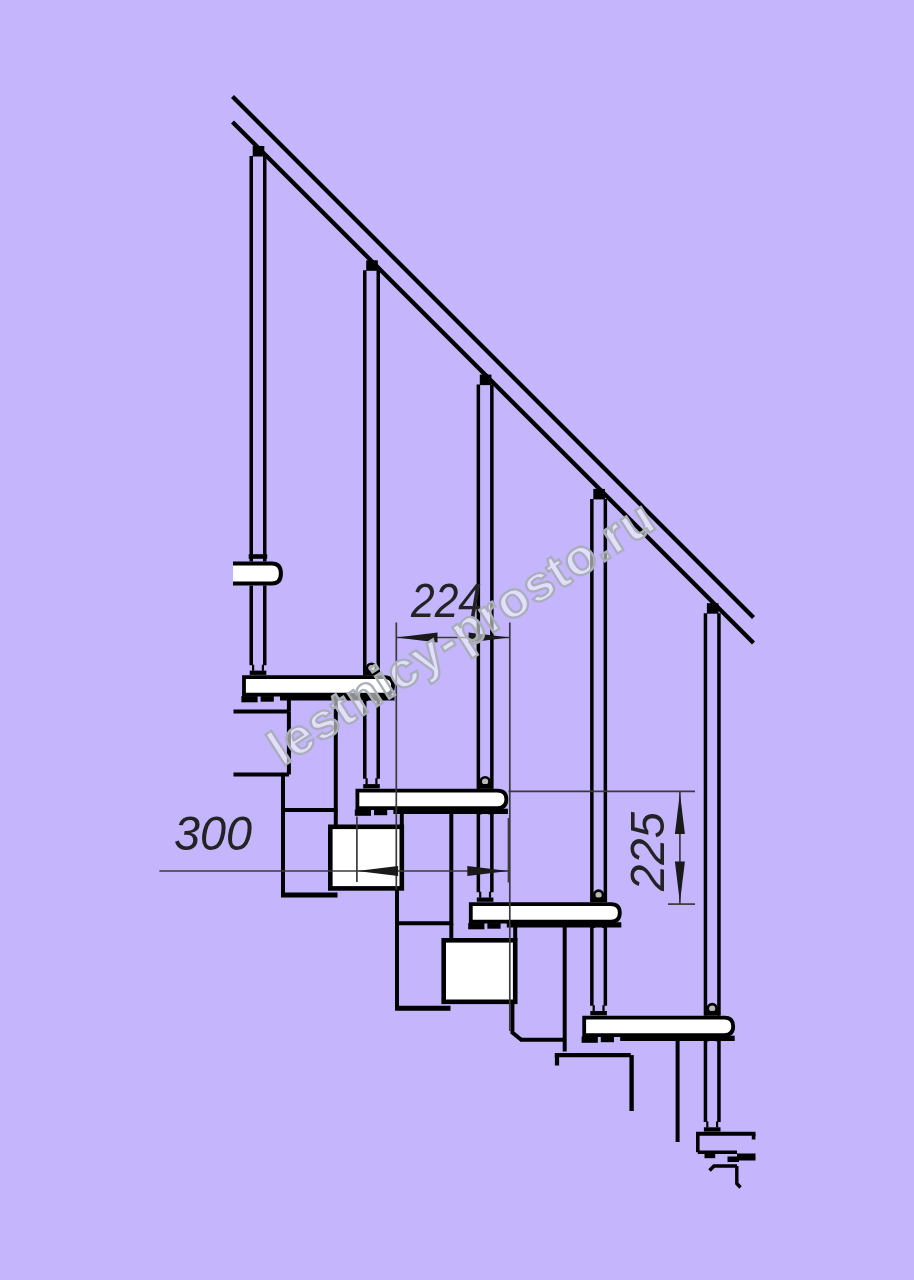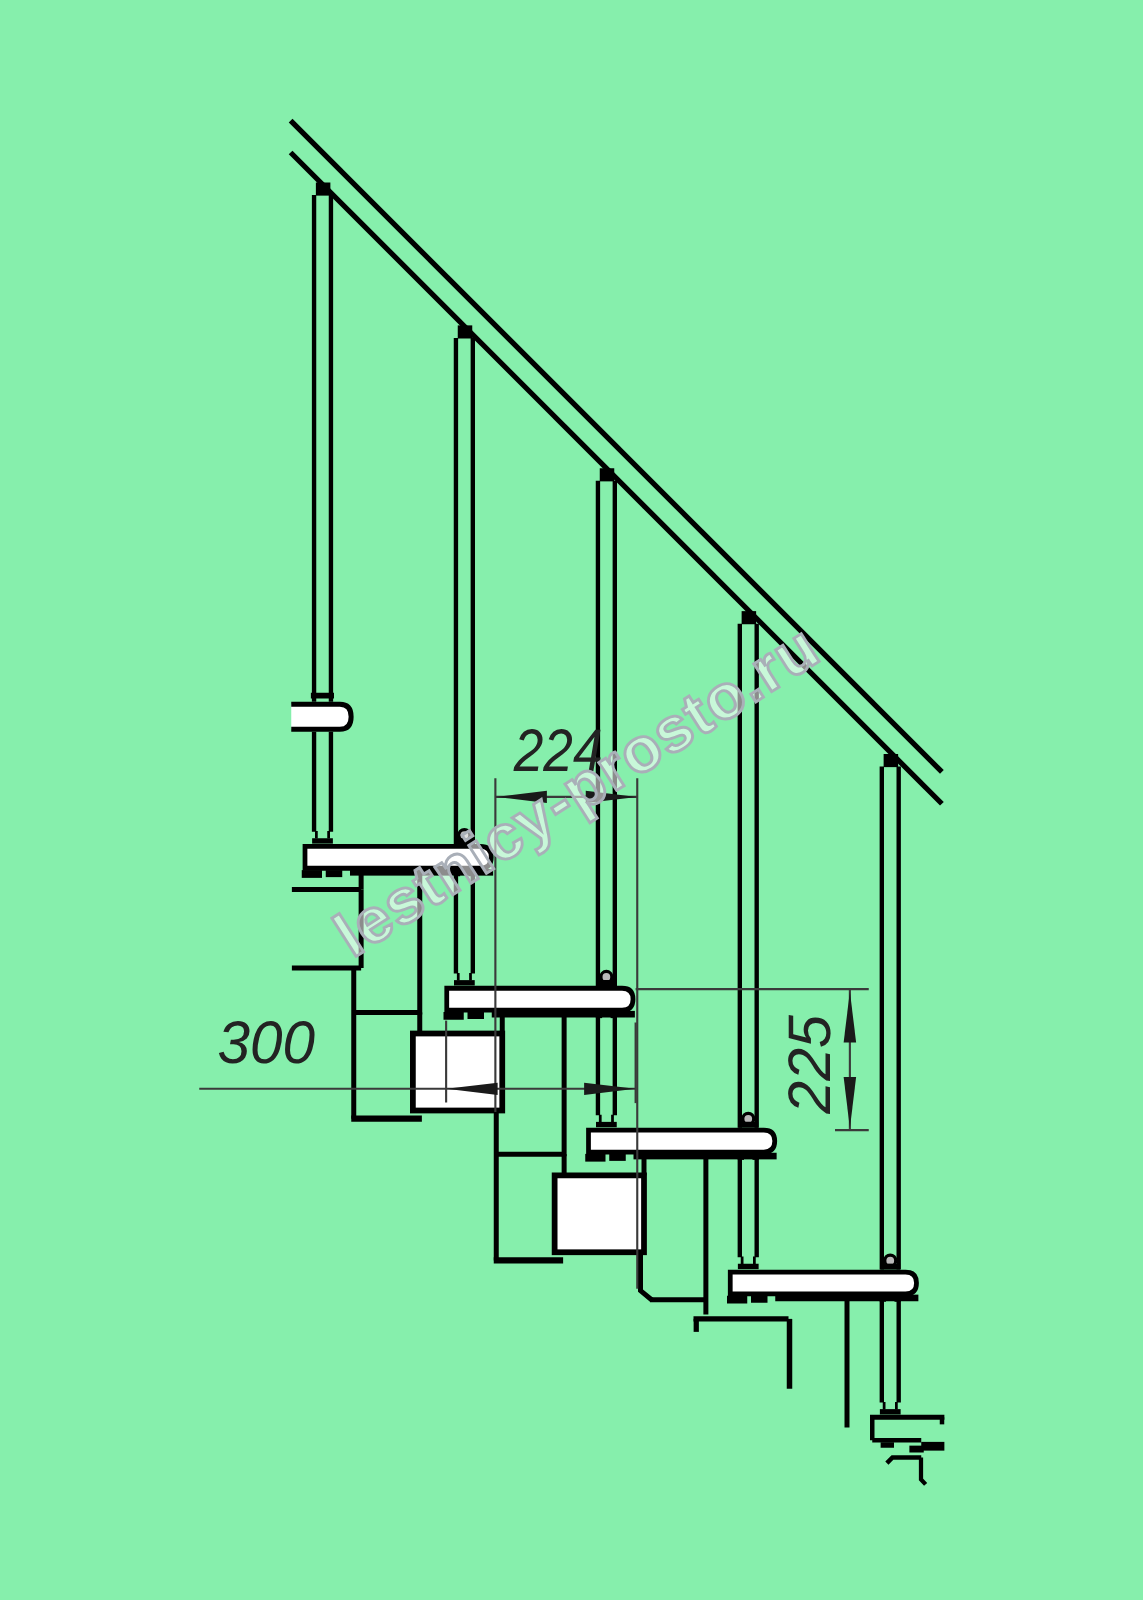--- a/index.html
+++ b/index.html
@@ -1,16 +1,16 @@
 <!DOCTYPE html>
 <html><head>
 <meta charset="utf-8">
 <style>
 html,body{margin:0;padding:0;background:#fff;}
-#page{position:relative;width:914px;height:1280px;background:#86efac;overflow:hidden;
+#page{position:relative;width:914px;height:1280px;background:#c4b5fd;overflow:hidden;
 font-family:"Liberation Sans", sans-serif;}
 svg{position:absolute;left:0;top:0;}
 .dimtxt{font-family:"Liberation Sans", sans-serif;font-style:italic;font-size:48px;fill:#232323;}
 </style>
 </head>
 <body>
 <div id="page">
 <svg width="914" height="1280" viewBox="0 0 914 1280" fill="none">
 
 <g>

